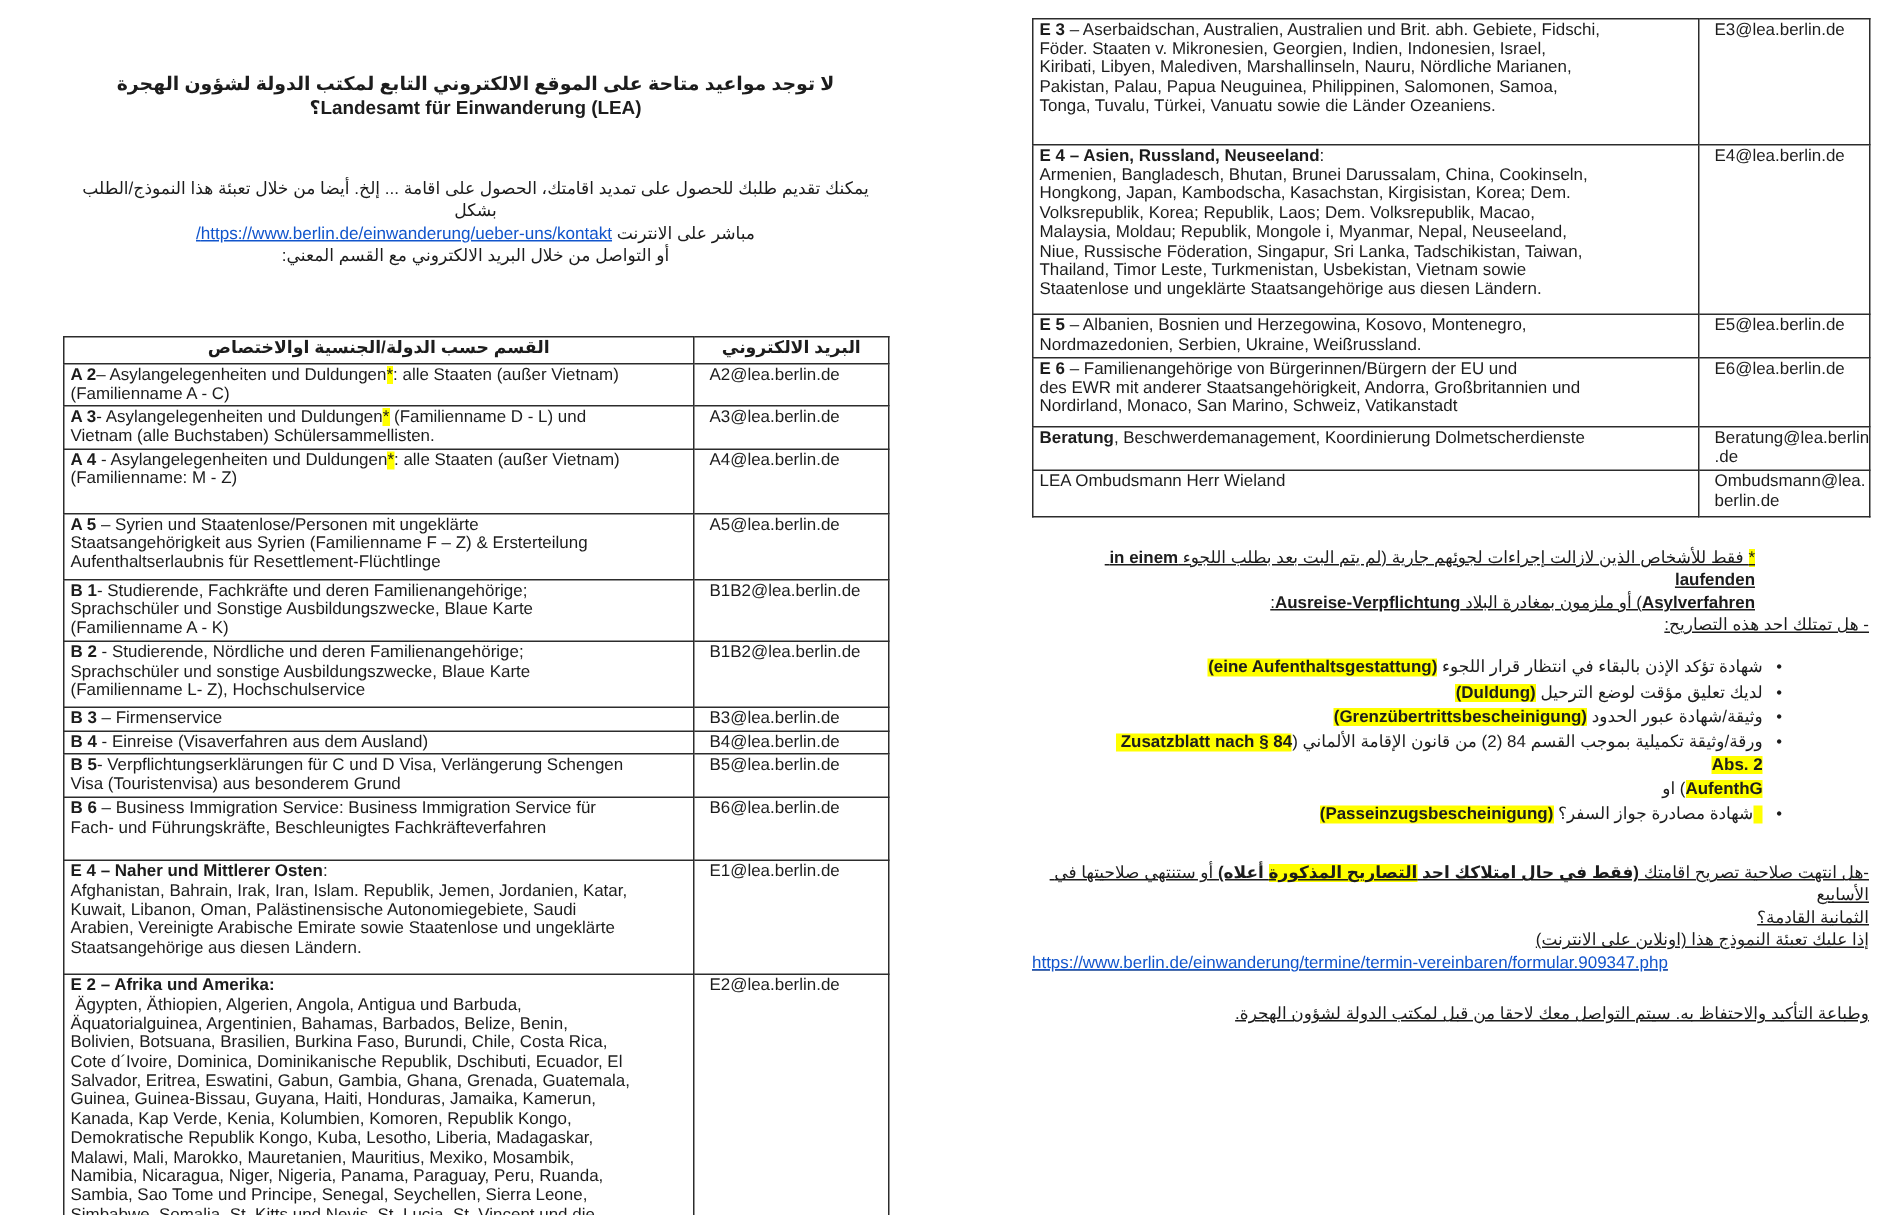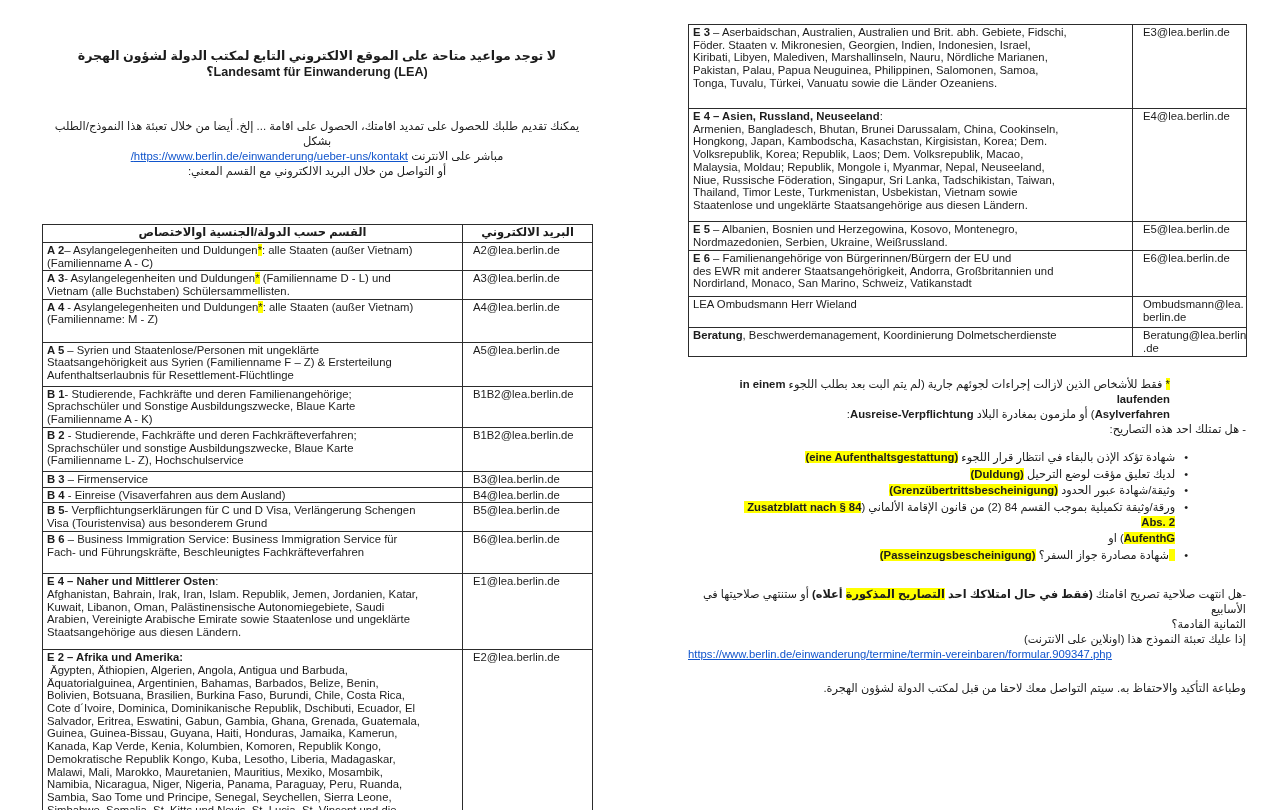--- a/index.html
+++ b/index.html
@@ -2,31 +2,31 @@
 <html><head>
 <meta charset="utf-8">
 <style>
   html,body{margin:0;padding:0;background:#e8e8e8;}
   .page{position:relative;width:1264px;height:810px;background:#ffffff;overflow:hidden;
         font-family:"Liberation Sans","DejaVu Sans",sans-serif;color:#1c1c1c;}
   .b{font-weight:bold;}
   .hl{background:#ffff00;}
   a.lnk,span.lnk{color:#1155cc;text-decoration:underline;cursor:pointer;}
   .col-left{position:absolute;left:42px;top:8px;width:550px;}
-  .col-right{position:absolute;left:688px;top:24px;width:558px;}
+  .col-right{position:absolute;left:688px;top:12px;width:558px;}
   .hdr{direction:rtl;text-align:center;white-space:pre-wrap;}
   .hdr .title{font-size:12.6px;font-weight:bold;line-height:1.3;margin:4px 0 2px 0;}
   .hdr .intro{font-size:11.4px;line-height:1.32;margin-bottom:9px;}
   table{border-collapse:collapse;table-layout:fixed;width:100%;}
   td,th{border:1.4px solid #2c2c2c;vertical-align:top;padding:1px 4px;}
   th{font-size:11.5px;font-weight:bold;text-align:center;direction:rtl;height:15px;line-height:1.1;}
   td.dep{font-size:11.3px;line-height:12.7px;white-space:pre-wrap;direction:ltr;text-align:left;}
   td.eml{font-size:11.3px;line-height:12.7px;white-space:pre-wrap;direction:ltr;text-align:left;padding-left:10px;}
   .notes{direction:rtl;text-align:right;font-size:11.3px;margin-top:20px;}
-  .notes p{margin:0;white-space:pre-wrap;}
+  .notes p{margin:0;white-space:pre-wrap;text-decoration:underline;}
   .p1{width:482px;margin-right:auto !important;line-height:15px;}
   .p1b{line-height:15px;}
   .bullets{margin-top:13px;padding-right:58px;padding-left:36px;}
   .bi{display:flex;gap:9px;line-height:15.6px;margin-bottom:1px;}
   .bi .dot{flex:0 0 auto;font-size:11px;}
   .bi .bi-text{white-space:pre-wrap;}
   .p2{margin-top:24px !important;line-height:15px;}
   .p3{line-height:15px;}
   .plink{margin:1px 0 0 0;text-align:left;direction:ltr;font-size:11.3px;line-height:15px;}
   .p4{margin-top:19px !important;line-height:15px;}
@@ -76,21 +76,21 @@
 Aufenthaltserlaubnis für Resettlement-Flüchtlinge</span></td>
             <td class="eml">A5@lea.berlin.de</td>
           </tr>
           <tr style="height: 41px;">
             <td class="dep"><span class="b">B 1</span><span>- Studierende, Fachkräfte und deren Familienangehörige;
 Sprachschüler und Sonstige Ausbildungszwecke, Blaue Karte
 (Familienname A - K)</span></td>
             <td class="eml">B1B2@lea.berlin.de</td>
           </tr>
           <tr style="height: 44px;">
-            <td class="dep"><span class="b">B 2</span><span> - Studierende, Fachkräfte und deren Fachkräfteverfahren;
+            <td class="dep"><span class="b">B 2</span><span> - Studierende, Nördliche und deren Familienangehörige;
 Sprachschüler und sonstige Ausbildungszwecke, Blaue Karte
 (Familienname L- Z), Hochschulservice</span></td>
             <td class="eml">B1B2@lea.berlin.de</td>
           </tr>
           <tr style="height: 14px;">
             <td class="dep"><span class="b">B 3</span><span> – Firmenservice</span></td>
             <td class="eml">B3@lea.berlin.de</td>
           </tr>
           <tr style="height: 14px;">
             <td class="dep"><span class="b">B 4</span><span> - Einreise (Visaverfahren aus dem Ausland)</span></td>
@@ -168,29 +168,29 @@
             <td class="dep"><span class="b">E 5</span><span> – Albanien, Bosnien und Herzegowina, Kosovo, Montenegro,
 Nordmazedonien, Serbien, Ukraine, Weißrussland.</span></td>
             <td class="eml">E5@lea.berlin.de</td>
           </tr>
           <tr style="height: 46px;">
             <td class="dep"><span class="b">E 6</span><span> – Familienangehörige von Bürgerinnen/Bürgern der EU und
 des EWR mit anderer Staatsangehörigkeit, Andorra, Großbritannien und
 Nordirland, Monaco, San Marino, Schweiz, Vatikanstadt</span></td>
             <td class="eml">E6@lea.berlin.de</td>
           </tr>
+          <tr style="height: 29px;">
+            <td class="dep"><span class="b">Beratung</span><span>, Beschwerdemanagement, Koordinierung Dolmetscherdienste</span></td>
+            <td class="eml">Beratung@lea.berlin
+.de</td>
+          </tr>
           <tr style="height: 31px;">
             <td class="dep"><span>LEA Ombudsmann Herr Wieland</span></td>
             <td class="eml">Ombudsmann@lea.
 berlin.de</td>
-          </tr>
-          <tr style="height: 29px;">
-            <td class="dep"><span class="b">Beratung</span><span>, Beschwerdemanagement, Koordinierung Dolmetscherdienste</span></td>
-            <td class="eml">Beratung@lea.berlin
-.de</td>
           </tr>
         </tbody>
     </table>
 
     <div class="notes">
       <p class="p1"><span class="hl">*</span><span> فقط للأشخاص الذين لازالت إجراءات لجوئهم جارية (لم يتم البت بعد بطلب اللجوء </span><span class="b">in einem laufenden</span><span>
 </span><span class="b">Asylverfahren</span><span>) أو ملزمون بمغادرة البلاد </span><span class="b">Ausreise-Verpflichtung</span><span>:</span></p>
       <p class="p1b"><span>- هل تمتلك احد هذه التصاريح:</span></p>
       <div class="bullets">
           <div class="bi">

